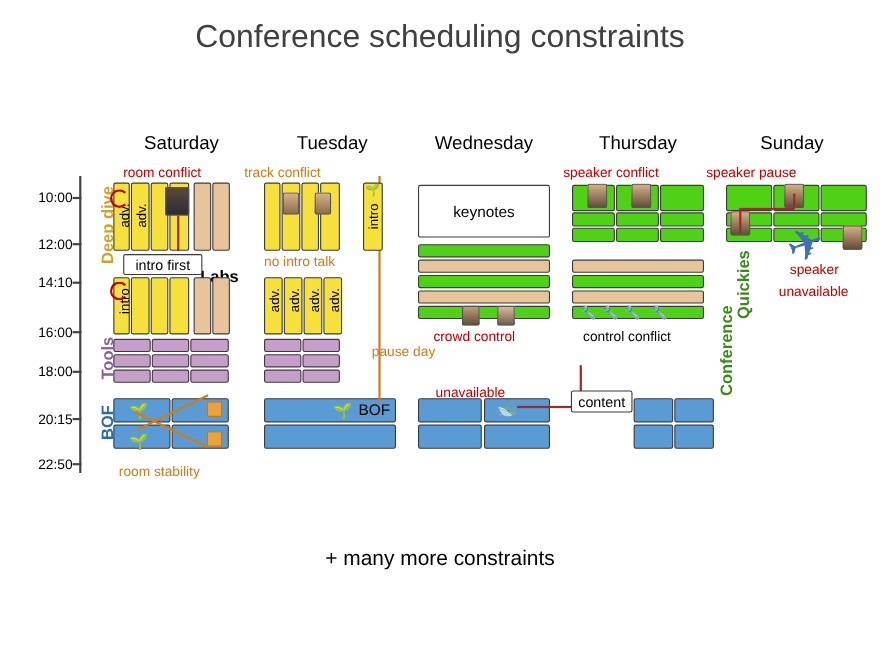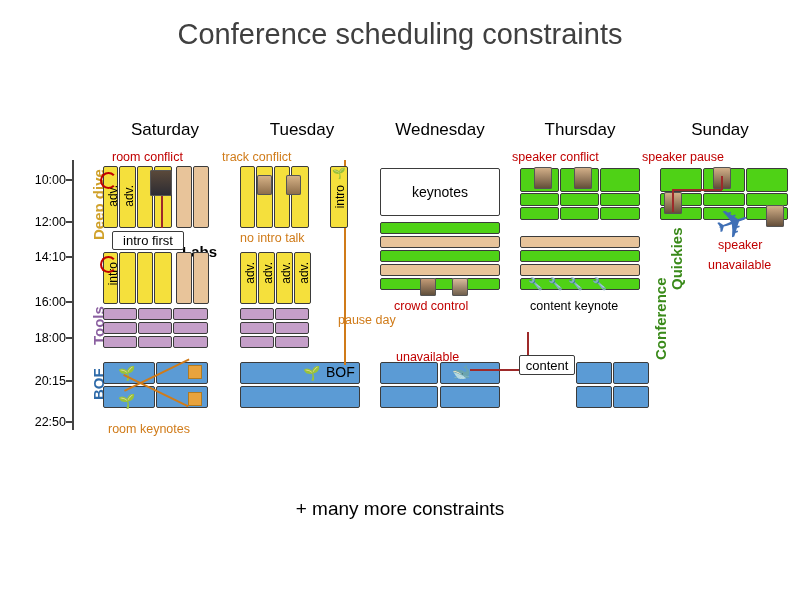--- a/index.html
+++ b/index.html
@@ -187,21 +187,21 @@
 <div class="slot blue" style="left:103px; top:362px; width:52px; height:22px;"></div>
 <div class="slot blue" style="left:156px; top:362px; width:52px; height:22px;"></div>
 <div class="slot blue" style="left:103px; top:386px; width:52px; height:22px;"></div>
 <div class="slot blue" style="left:156px; top:386px; width:52px; height:22px;"></div>
 <div class="emoji" style="left:118px; top:366px;">🌱</div>
 <div class="emoji" style="left:118px; top:394px;">🌱</div>
 <div style="position:absolute; left:188px; top:365px; width:12px; height:12px; background:#e8a33d; border:1px solid #b07a22;"></div>
 <div style="position:absolute; left:188px; top:392px; width:12px; height:12px; background:#e8a33d; border:1px solid #b07a22;"></div>
 <div class="line" style="left:124px; top:390px; width:72px; height:2px; transform:rotate(-26deg); transform-origin:0 0;"></div>
 <div class="line" style="left:124px; top:374px; width:72px; height:2px; transform:rotate(26deg); transform-origin:0 0;"></div>
-<div class="note orange" style="left:108px; top:422px;">room keynotes</div>
+<div class="note orange" style="left:108px; top:422px;">room stability</div>
 
 <div class="slot yellow" style="left:240px; top:166px; width:15px; height:62px;"></div>
 <div class="slot yellow" style="left:256px; top:166px; width:17px; height:62px;"></div>
 <div class="slot yellow" style="left:274px; top:166px; width:16px; height:62px;"></div>
 <div class="slot yellow" style="left:291px; top:166px; width:18px; height:62px;"></div>
 <div class="face" style="left:257px; top:175px; width:15px; height:20px; background:linear-gradient(#d9b58a,#8a6a47);"></div>
 <div class="face" style="left:286px; top:175px; width:15px; height:20px; background:linear-gradient(#d9b58a,#8a6a47);"></div>
 <div class="note orange" style="left:222px; top:150px;">track conflict</div>
 <div class="note orange" style="left:240px; top:231px;">no intro talk</div>
 
@@ -266,21 +266,21 @@
 <div class="note red" style="left:512px; top:150px;">speaker conflict</div>
 
 <div class="slot tan" style="left:520px; top:236px; width:120px; height:12px;"></div>
 <div class="slot green" style="left:520px; top:250px; width:120px; height:12px;"></div>
 <div class="slot tan" style="left:520px; top:264px; width:120px; height:12px;"></div>
 <div class="slot green" style="left:520px; top:278px; width:120px; height:12px;"></div>
 <div class="emoji" style="left:528px; top:278px; font-size:12px;">🔧</div>
 <div class="emoji" style="left:548px; top:278px; font-size:12px;">🔧</div>
 <div class="emoji" style="left:568px; top:278px; font-size:12px;">🔧</div>
 <div class="emoji" style="left:592px; top:278px; font-size:12px;">🔧</div>
-<div class="note black" style="left:530px; top:299px;">content keynote</div>
+<div class="note black" style="left:530px; top:299px;">control conflict</div>
 
 <div class="slot blue" style="left:576px; top:362px; width:36px; height:22px;"></div>
 <div class="slot blue" style="left:613px; top:362px; width:36px; height:22px;"></div>
 <div class="slot blue" style="left:576px; top:386px; width:36px; height:22px;"></div>
 <div class="slot blue" style="left:613px; top:386px; width:36px; height:22px;"></div>
 
 <div class="slot green" style="left:660px; top:168px; width:42px; height:24px;"></div>
 <div class="slot green" style="left:703px; top:168px; width:42px; height:24px;"></div>
 <div class="slot green" style="left:746px; top:168px; width:42px; height:24px;"></div>
 <div class="slot green" style="left:660px; top:193px; width:42px; height:13px;"></div>

